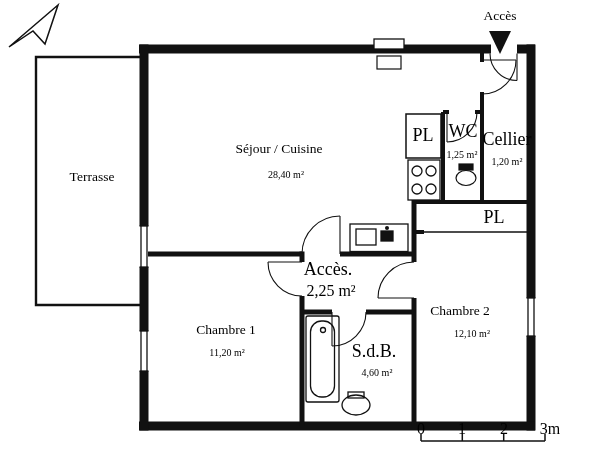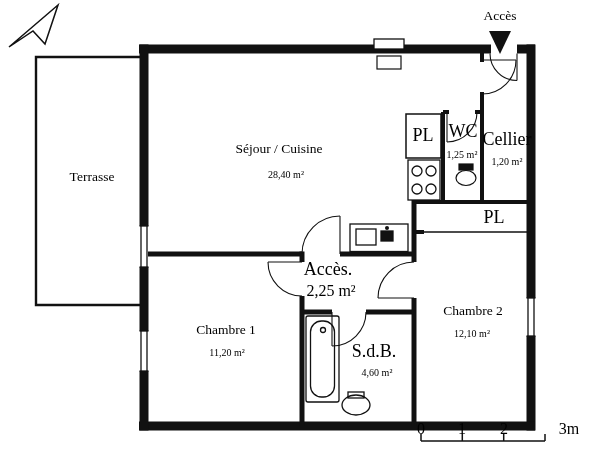--- a/index.html
+++ b/index.html
@@ -179,24 +179,24 @@
   <div class="lbl s9" style="left:507px;top:162px;">1,20 m²</div>
 
   <div class="lbl s12" style="left:494px;top:217px;">PL</div>
 
   <div class="lbl s12" style="left:328px;top:269px;">Accès.</div>
   <div class="lbl s10" style="left:331px;top:291px;">2,25 m²</div>
 
   <div class="lbl s14" style="left:226px;top:330px;">Chambre 1</div>
   <div class="lbl s11" style="left:227px;top:353px;">11,20 m²</div>
 
-  <div class="lbl s14" style="left:473px;top:311px;">Chambre 2</div>
+  <div class="lbl s14" style="left:460px;top:311px;">Chambre 2</div>
   <div class="lbl s11" style="left:472px;top:334px;text-align:center;">12,10 m²</div>
 
   <div class="lbl s12" style="left:374px;top:351px;">S.d.B.</div>
   <div class="lbl s11" style="left:377px;top:373px;">4,60 m²</div>
 
   <div class="lbl s10" style="left:421px;top:429px;">0</div>
   <div class="lbl s10" style="left:462px;top:429px;">1</div>
   <div class="lbl s10" style="left:504px;top:429px;">2</div>
-  <div class="lbl s10" style="left:569px;top:429px;">3m</div>
+  <div class="lbl s10" style="left:550px;top:429px;">3m</div>
 
 </div>
 
 </body></html>

